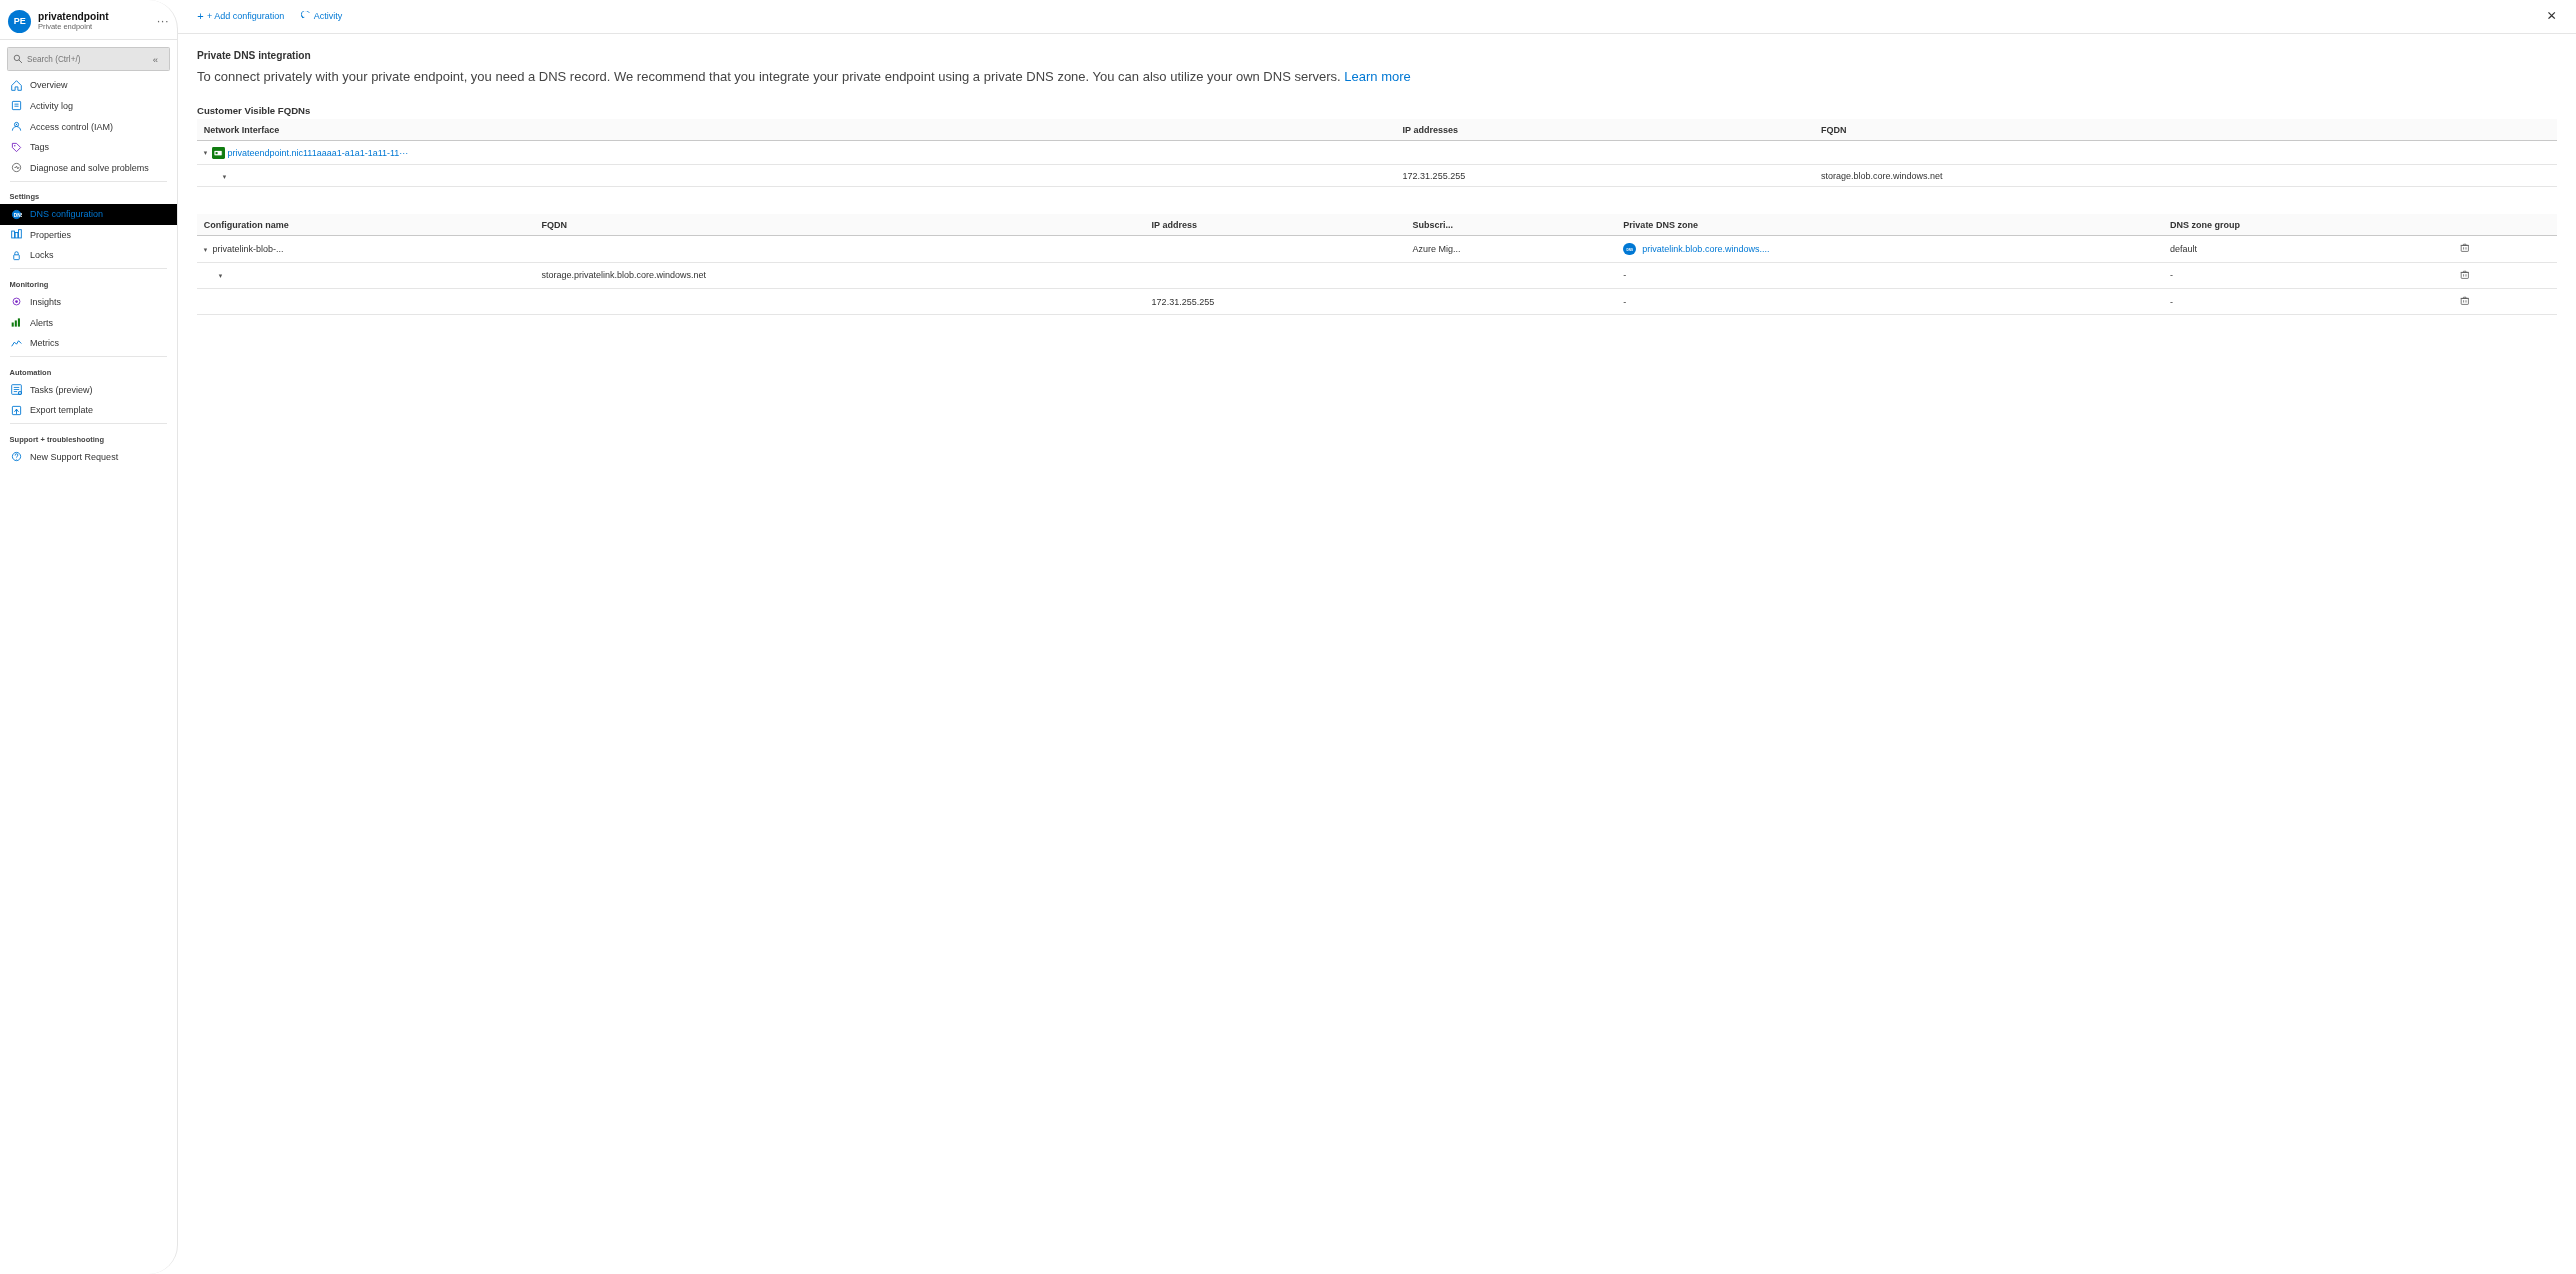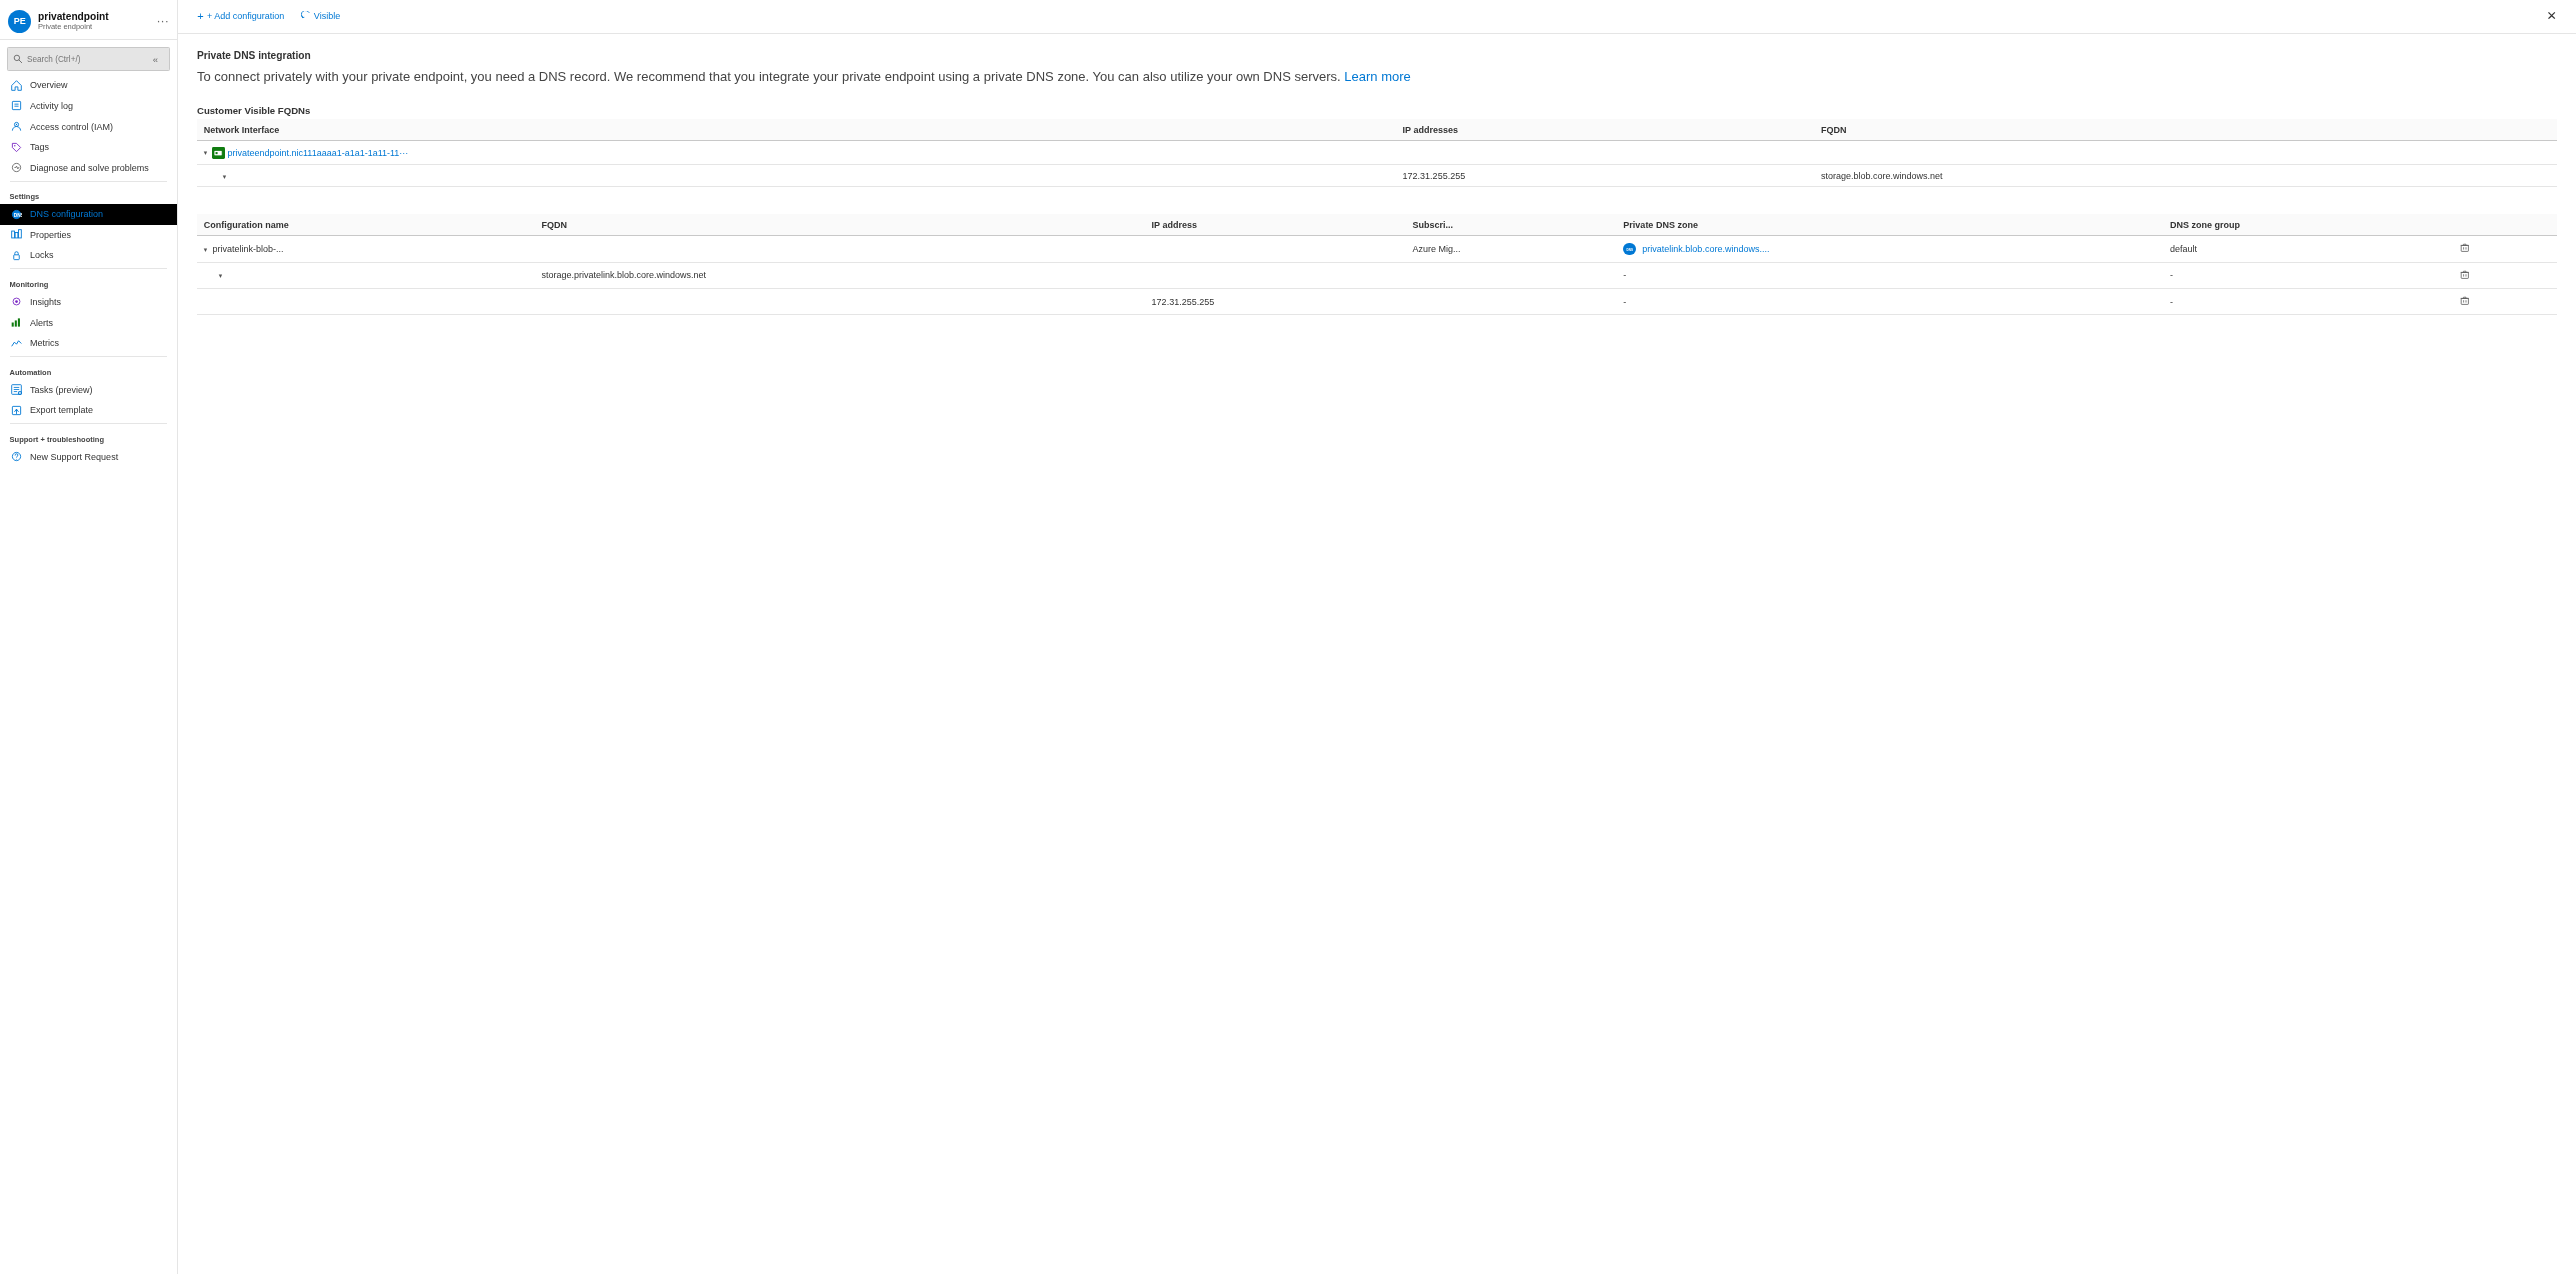--- a/index.html
+++ b/index.html
@@ -8,20 +8,21 @@
     
     .sidebar {
       width: 178px;
       min-width: 178px;
       background: #fff;
       border-right: 0.7px solid #e5e5e5;
       display: flex;
       flex-direction: column;
       overflow-y: auto;
       height: 100vh;
+      border-radius: 29px;
     }
 
     .sidebar-header {
       display: flex;
       align-items: center;
       padding: 9.6px 8.2px 6.8px 8.2px;
       border-bottom: 0.7px solid #e5e5e5;
     }
 
     .avatar-circle {
@@ -369,21 +370,21 @@
       <span style="font-size:11px; font-weight:300;">+</span>
       <span>+ Add configuration</span>
     </button>
     <button class="toolbar-btn">
       <span>
         <svg width="9.6" height="9.6" viewBox="0 0 16 16" fill="none">
           <path d="M13.5 2.5A7 7 0 102.5 11" stroke="#0078d4" stroke-width="1.5" fill="none" stroke-linecap="round"></path>
           <polyline points="2,8 2.5,11 5.5,10.5" stroke="#0078d4" stroke-width="1.5" fill="none" stroke-linejoin="round"></polyline>
         </svg>
       </span>
-      <span>Visible</span>
+      <span>Activity</span>
     </button>
     <button class="close-btn">✕</button>
   </div>
 
   <div class="content-area">
 
     <div>
       <div class="section-heading">Private DNS integration</div>
       <div class="section-desc">
         <span>To connect privately with your private endpoint, you need a DNS record. We recommend that you integrate your private endpoint using a private DNS zone. You can also utilize your own DNS servers.</span>

